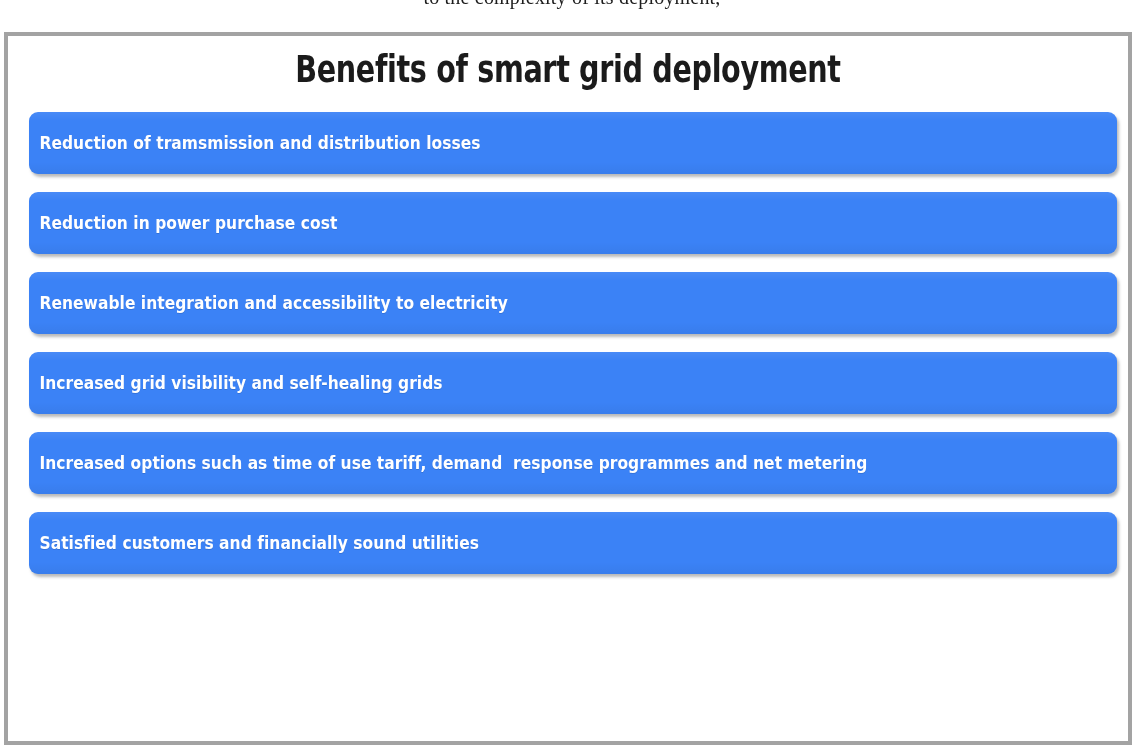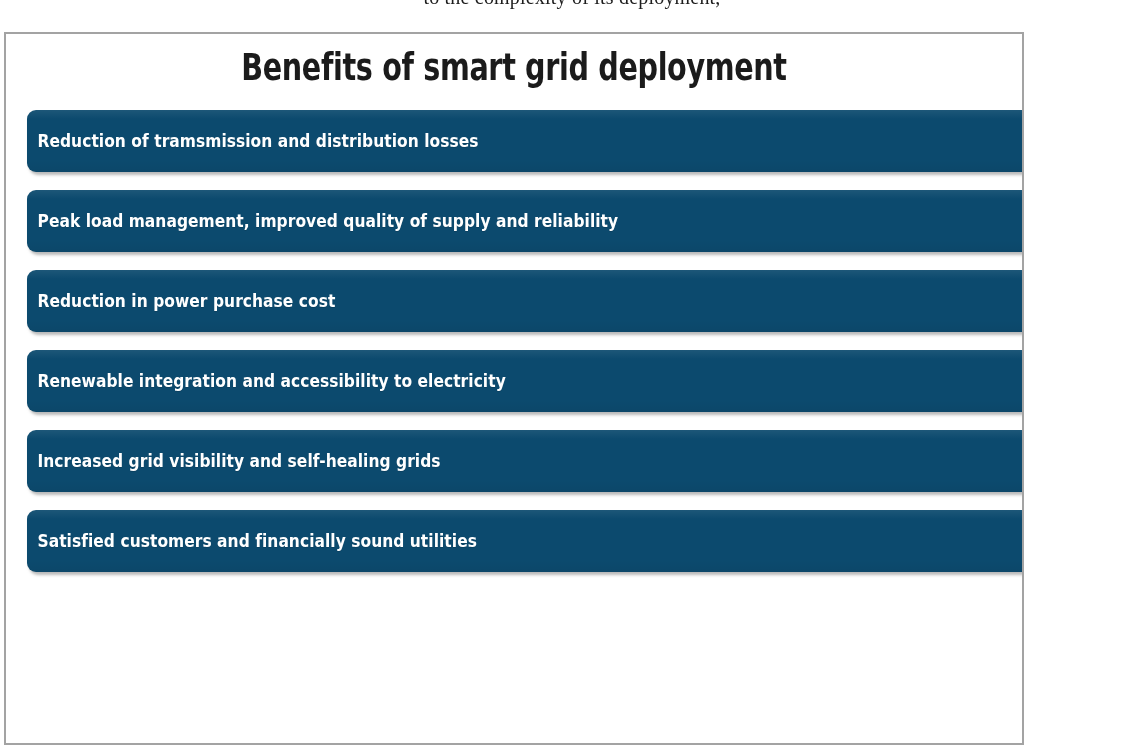--- a/index.html
+++ b/index.html
@@ -25,23 +25,23 @@
     font-size: 20px;
     color: #1d1d1d;
     white-space: nowrap;
     letter-spacing: 0.2px;
   }
 
   #figure-frame {
     position: absolute;
     left: 4px;
     top: 32px;
-    width: 1020px;
+    width: 1128px;
     height: 713px;
-    border: 2px solid #a3a3a3;
+    border: 4px solid #a3a3a3;
     background: #ffffff;
     box-sizing: border-box;
     overflow: hidden;
   }
 
   #figure-title {
     margin: 0;
     padding: 0;
     position: absolute;
     left: 0;
@@ -66,21 +66,21 @@
     width: 1088px;
     margin: 0;
     padding: 0;
     list-style: none;
   }
 
   .benefit-bar {
     position: relative;
     height: 62px;
     margin-bottom: 18px;
-    background: #0c4a6e;
+    background: #3b82f6;
     border-radius: 9px;
     box-shadow: 2px 3px 3px rgba(130,130,130,0.55);
     display: flex;
     align-items: center;
     overflow: hidden;
   }
   .benefit-bar:last-child { margin-bottom: 17px; }
 
   
   .benefit-bar::before {
@@ -125,36 +125,36 @@
 <div id="figure-frame">
 
   <h1 id="figure-title">Benefits of smart grid deployment</h1>
 
   <ul id="benefit-list">
 
     <li class="benefit-bar">
       <span class="benefit-label">Reduction of tramsmission and distribution losses</span>
     </li>
 
-    <li class="benefit-bar">
-      <span class="benefit-label">Peak load management, improved quality of supply and reliability</span>
-    </li>
 
     <li class="benefit-bar">
       <span class="benefit-label">Reduction in power purchase cost</span>
     </li>
 
 
     <li class="benefit-bar">
       <span class="benefit-label">Renewable integration and accessibility to electricity</span>
     </li>
 
     <li class="benefit-bar">
       <span class="benefit-label">Increased grid visibility and self-healing grids</span>
     </li>
 
+    <li class="benefit-bar">
+      <span class="benefit-label">Increased options such as time of use tariff, demand  response programmes and net metering</span>
+    </li>
 
     <li class="benefit-bar">
       <span class="benefit-label">Satisfied customers and financially sound utilities</span>
     </li>
 
   </ul>
 </div>
 
 </body></html>

